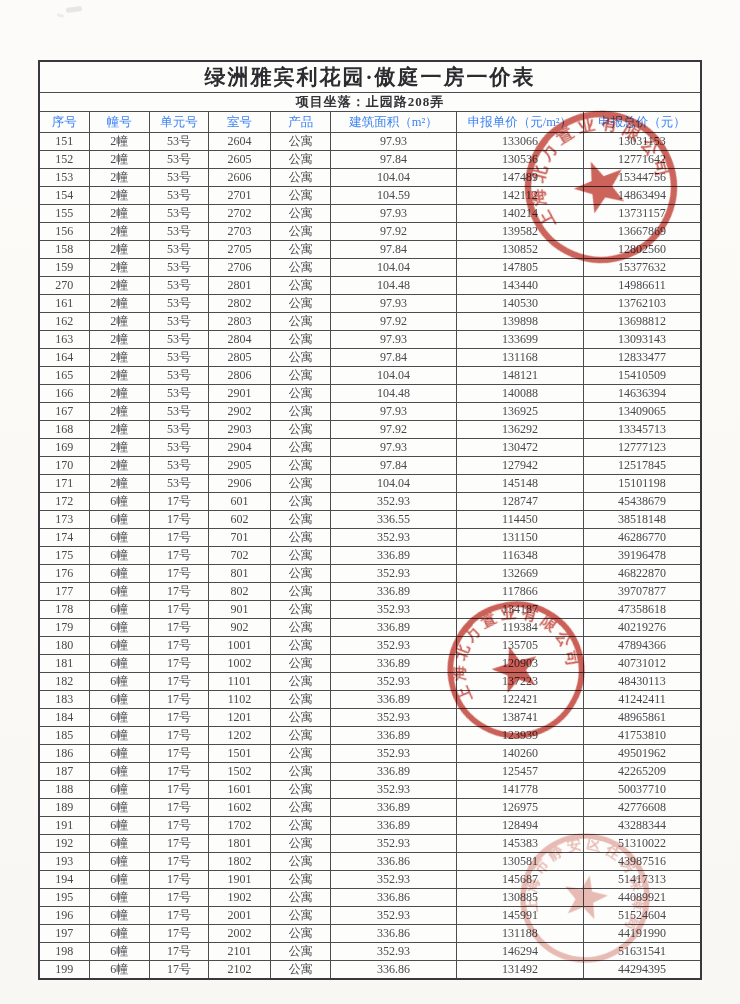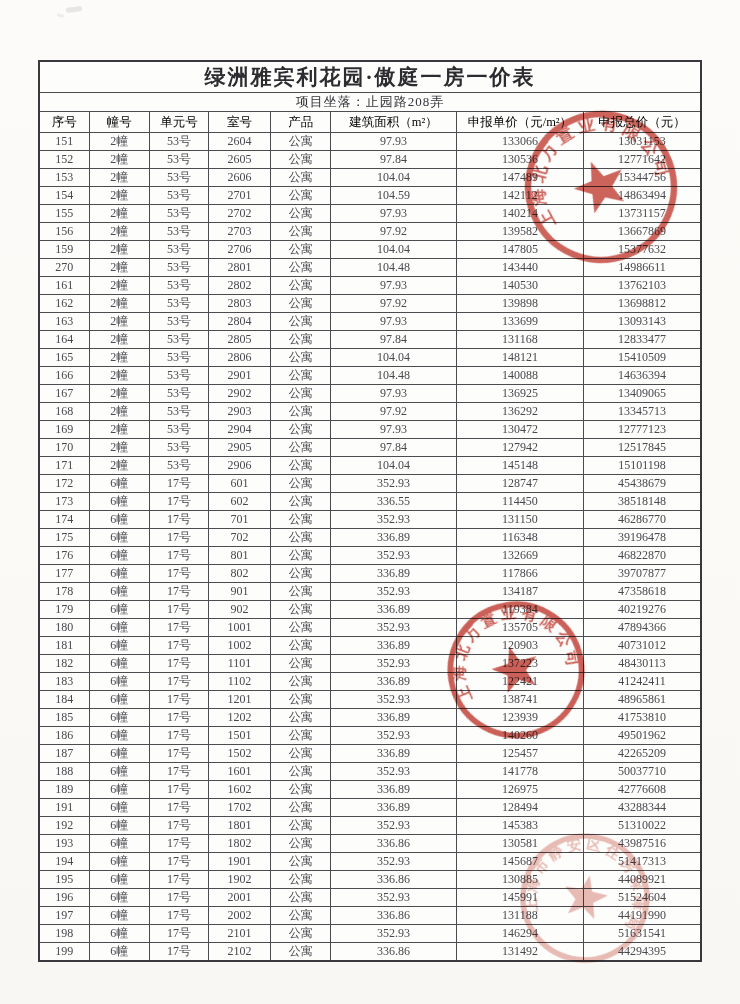--- a/index.html
+++ b/index.html
@@ -19,24 +19,24 @@
     border-collapse:collapse;table-layout:fixed;
     background:#fdfdfb;
   }
   table.price,table.price th,table.price td{border:1px solid #4c4c50;}
   table.price{border:2px solid #39393d;}
   th,td{padding:0;text-align:center;vertical-align:middle;overflow:hidden;white-space:nowrap;font-weight:normal;}
   .title-row th{
     height:30px;font-size:21px;font-weight:bold;color:#2b2b30;letter-spacing:2px;
   }
   .subtitle-row th{
-    height:18px;font-size:13px;font-weight:normal;color:#333338;letter-spacing:1px;
+    height:18px;font-size:13px;font-weight:bold;color:#333338;letter-spacing:1px;
   }
   .header-row th{
-    height:20px;font-size:12.5px;color:#000000;
+    height:20px;font-size:12.5px;color:#3b82f6;
   }
   tbody td{
     height:16px;font-size:12px;color:#48484e;
   }
   tbody tr{height:17px;margin-top:31px;}
 
   
   .stamp{position:absolute;mix-blend-mode:multiply;filter:blur(.3px);pointer-events:none;}
   .stamp svg{display:block;width:100%;height:100%;}
   .stamp0{left:521px;top:107px;width:160px;height:160px;transform:rotate(-22deg);opacity:.78;}
@@ -134,20 +134,30 @@
           <td>156</td>
           <td>2幢</td>
           <td>53号</td>
           <td>2703</td>
           <td>公寓</td>
           <td>97.92</td>
           <td>139582</td>
           <td>13667869</td>
         </tr>
         <tr>
+          <td>158</td>
+          <td>2幢</td>
+          <td>53号</td>
+          <td>2705</td>
+          <td>公寓</td>
+          <td>97.84</td>
+          <td>130852</td>
+          <td>12802560</td>
+        </tr>
+        <tr>
           <td>159</td>
           <td>2幢</td>
           <td>53号</td>
           <td>2706</td>
           <td>公寓</td>
           <td>104.04</td>
           <td>147805</td>
           <td>15377632</td>
         </tr>
         <tr>

